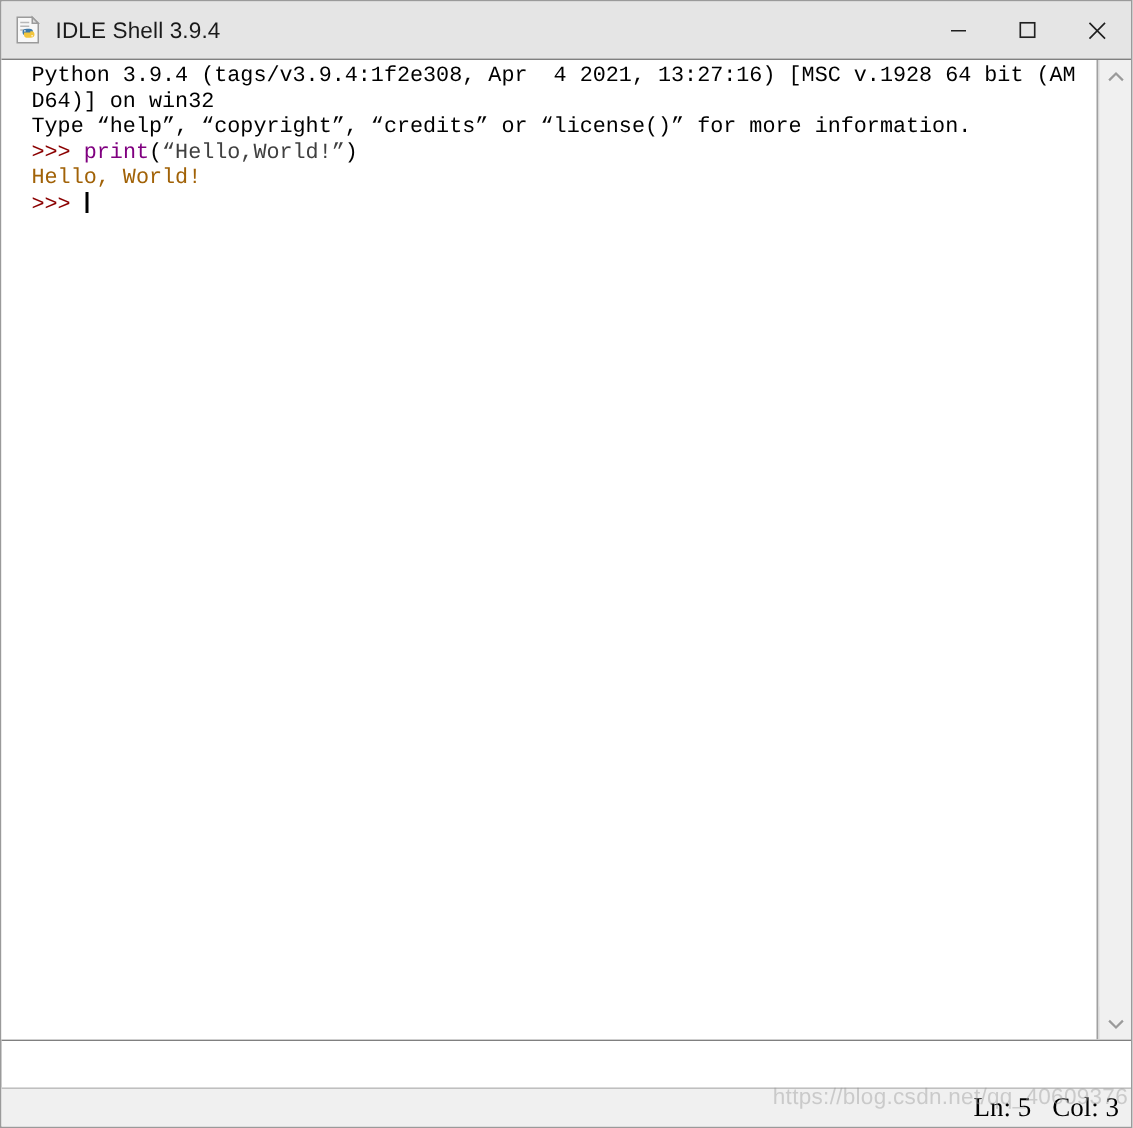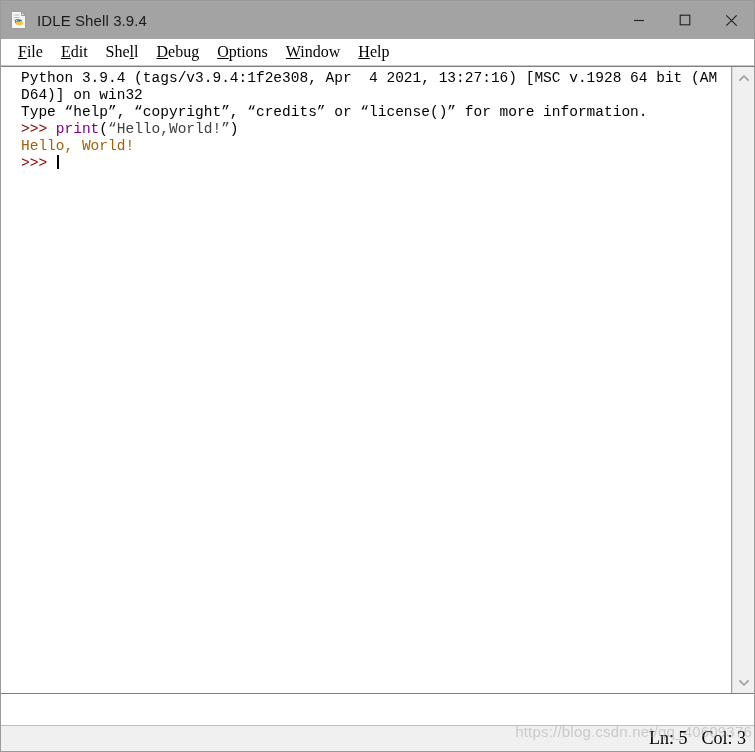--- a/index.html
+++ b/index.html
@@ -23,21 +23,21 @@
     background: #ffffff;
     border: 1px solid #9a9a9a;
     display: flex;
     flex-direction: column;
   }
 
   
   .titlebar {
     height: 38px;
     min-height: 38px;
-    background: #a3a3a3;
+    background: #e5e5e5;
     display: flex;
     align-items: center;
     position: relative;
     text-align: right;
   }
   .title-icon {
     width: 20px;
     height: 20px;
     margin-left: 8px;
     margin-right: 8px;
@@ -226,29 +226,20 @@
         </svg>
       </button>
       <button class="win-btn">
         <svg width="13" height="13" viewBox="0 0 13 13">
           <path d="M1.3 1.3 L11.7 11.7 M11.7 1.3 L1.3 11.7" stroke="#202020" stroke-width="1.1" fill="none"></path>
         </svg>
       </button>
     </div>
   </div>
 
-  <div class="menubar">
-    <div class="menu-item"><u>F</u>ile</div>
-    <div class="menu-item"><u>E</u>dit</div>
-    <div class="menu-item">She<u>l</u>l</div>
-    <div class="menu-item"><u>D</u>ebug</div>
-    <div class="menu-item"><u>O</u>ptions</div>
-    <div class="menu-item"><u>W</u>indow</div>
-    <div class="menu-item"><u>H</u>elp</div>
-  </div>
 
   <div class="content">
     <div class="textarea" id="shell-text"><div class="line"><span class="tk-plain">Python 3.9.4 (tags/v3.9.4:1f2e308, Apr  4 2021, 13:27:16) [MSC v.1928 64 bit (AM</span></div><div class="line"><span class="tk-plain">D64)] on win32</span></div><div class="line"><span class="tk-plain">Type “help”, “copyright”, “credits” or “license()” for more information.</span></div><div class="line"><span class="tk-prompt">&gt;&gt;&gt; </span><span class="tk-builtin">print</span><span class="tk-plain">(</span><span class="tk-string">“Hello,World!”</span><span class="tk-plain">)</span></div><div class="line"><span class="tk-stdout">Hello, World!</span></div><div class="line"><span class="tk-prompt">&gt;&gt;&gt; </span><span class="caret"></span></div></div>
 
     <div class="vscroll">
       <div class="scroll-arrow">
         <svg width="12" height="9" viewBox="0 0 12 9">
           <path d="M1.4 6.6 L6 2 L10.6 6.6" stroke="#9a9a9a" stroke-width="1.5" fill="none"></path>
         </svg>
       </div>

